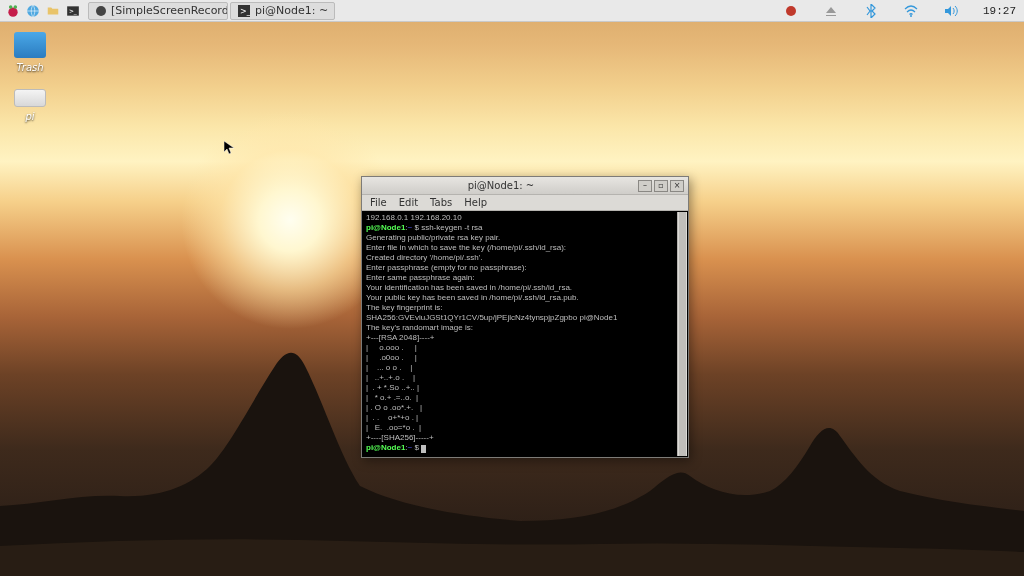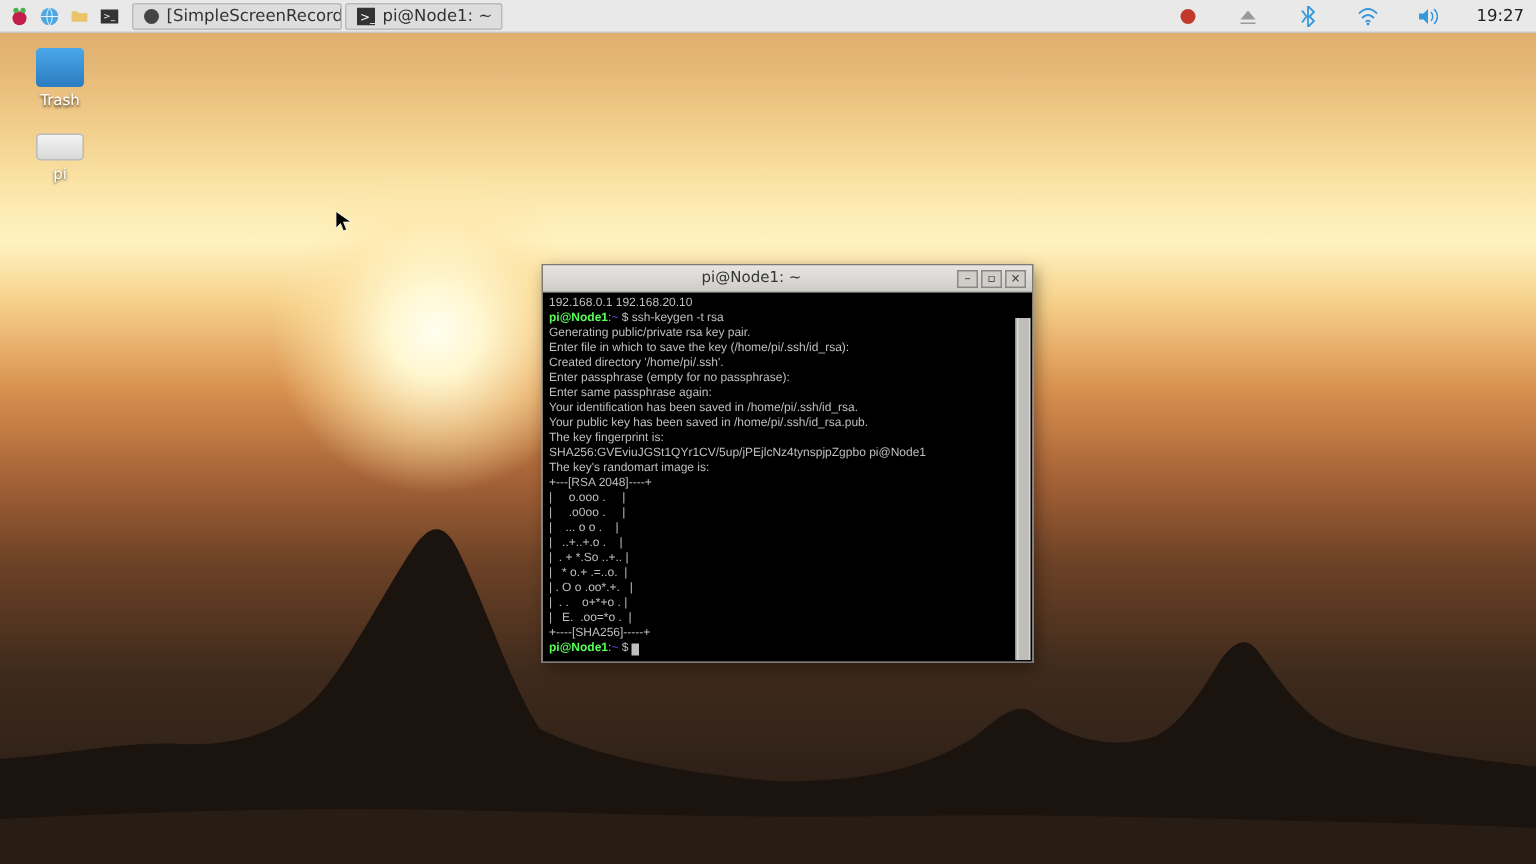--- a/index.html
+++ b/index.html
@@ -29,26 +29,26 @@
   }
   .tb-left { display:flex; align-items:center; gap:2px; padding-left:4px; }
   .tb-icon { width:18px; height:18px; display:flex; align-items:center; justify-content:center; cursor:pointer; }
   .tb-tasks { display:flex; align-items:center; gap:2px; margin-left:6px; }
   .tb-task {
     display:flex; align-items:center; gap:4px; padding:1px 6px;
     background:#ddd; border:1px solid #bbb; border-radius:2px;
     height:18px; cursor:pointer; max-width:140px; overflow:hidden; white-space:nowrap;
   }
   .tb-task .ico { width:14px; height:14px; display:inline-flex; align-items:center; justify-content:center; }
-  .tb-right { margin-left:auto; display:flex; align-items:center; gap:24px; padding-right:8px; }
+  .tb-right { margin-left:auto; display:flex; align-items:center; gap:24px; padding-right:8px;font-family:Liberation Mono, monospace; }
   .tray-icon { width:16px; height:16px; display:flex; align-items:center; justify-content:center; cursor:pointer; }
   .clock { font-size:11px; color:#222; }
 
   
-  .desktop-icons { position:absolute; top:32px; left:16px; display:flex; flex-direction:column; gap:16px; }
+  .desktop-icons { position:absolute; top:32px; left:6px; display:flex; flex-direction:column; gap:16px;font-style:italic; }
   .desk-item { display:flex; flex-direction:column; align-items:center; width:48px; cursor:pointer; }
   .desk-item .glyph { width:32px; height:26px; border-radius:3px; }
   .desk-item .label { margin-top:4px; font-size:10px; color:#fff; text-shadow:0 1px 2px rgba(0,0,0,.8); text-align:center; }
 
   
   .window {
     position:absolute; left:361px; top:176px; width:328px;
     background:#dcdad6; border:1px solid #7d7b77; box-shadow:2px 3px 10px rgba(0,0,0,.4);
   }
   .titlebar {
@@ -175,20 +175,26 @@
     <div class="label">pi</div>
   </div>
 </div>
 
 <div class="window">
   <div class="titlebar">
     <span class="title">pi@Node1: ~</span>
     <div class="win-btn">–</div>
     <div class="win-btn">▫</div>
     <div class="win-btn">×</div>
+  </div>
+  <div class="menubar">
+    <span>File</span>
+    <span>Edit</span>
+    <span>Tabs</span>
+    <span>Help</span>
   </div>
   <div class="term" id="term">192.168.0.1 192.168.20.10
 <span class="g">pi@Node1</span>:<span class="b">~</span> $ ssh-keygen -t rsa
 Generating public/private rsa key pair.
 Enter file in which to save the key (/home/pi/.ssh/id_rsa):
 Created directory '/home/pi/.ssh'.
 Enter passphrase (empty for no passphrase):
 Enter same passphrase again:
 Your identification has been saved in /home/pi/.ssh/id_rsa.
 Your public key has been saved in /home/pi/.ssh/id_rsa.pub.

